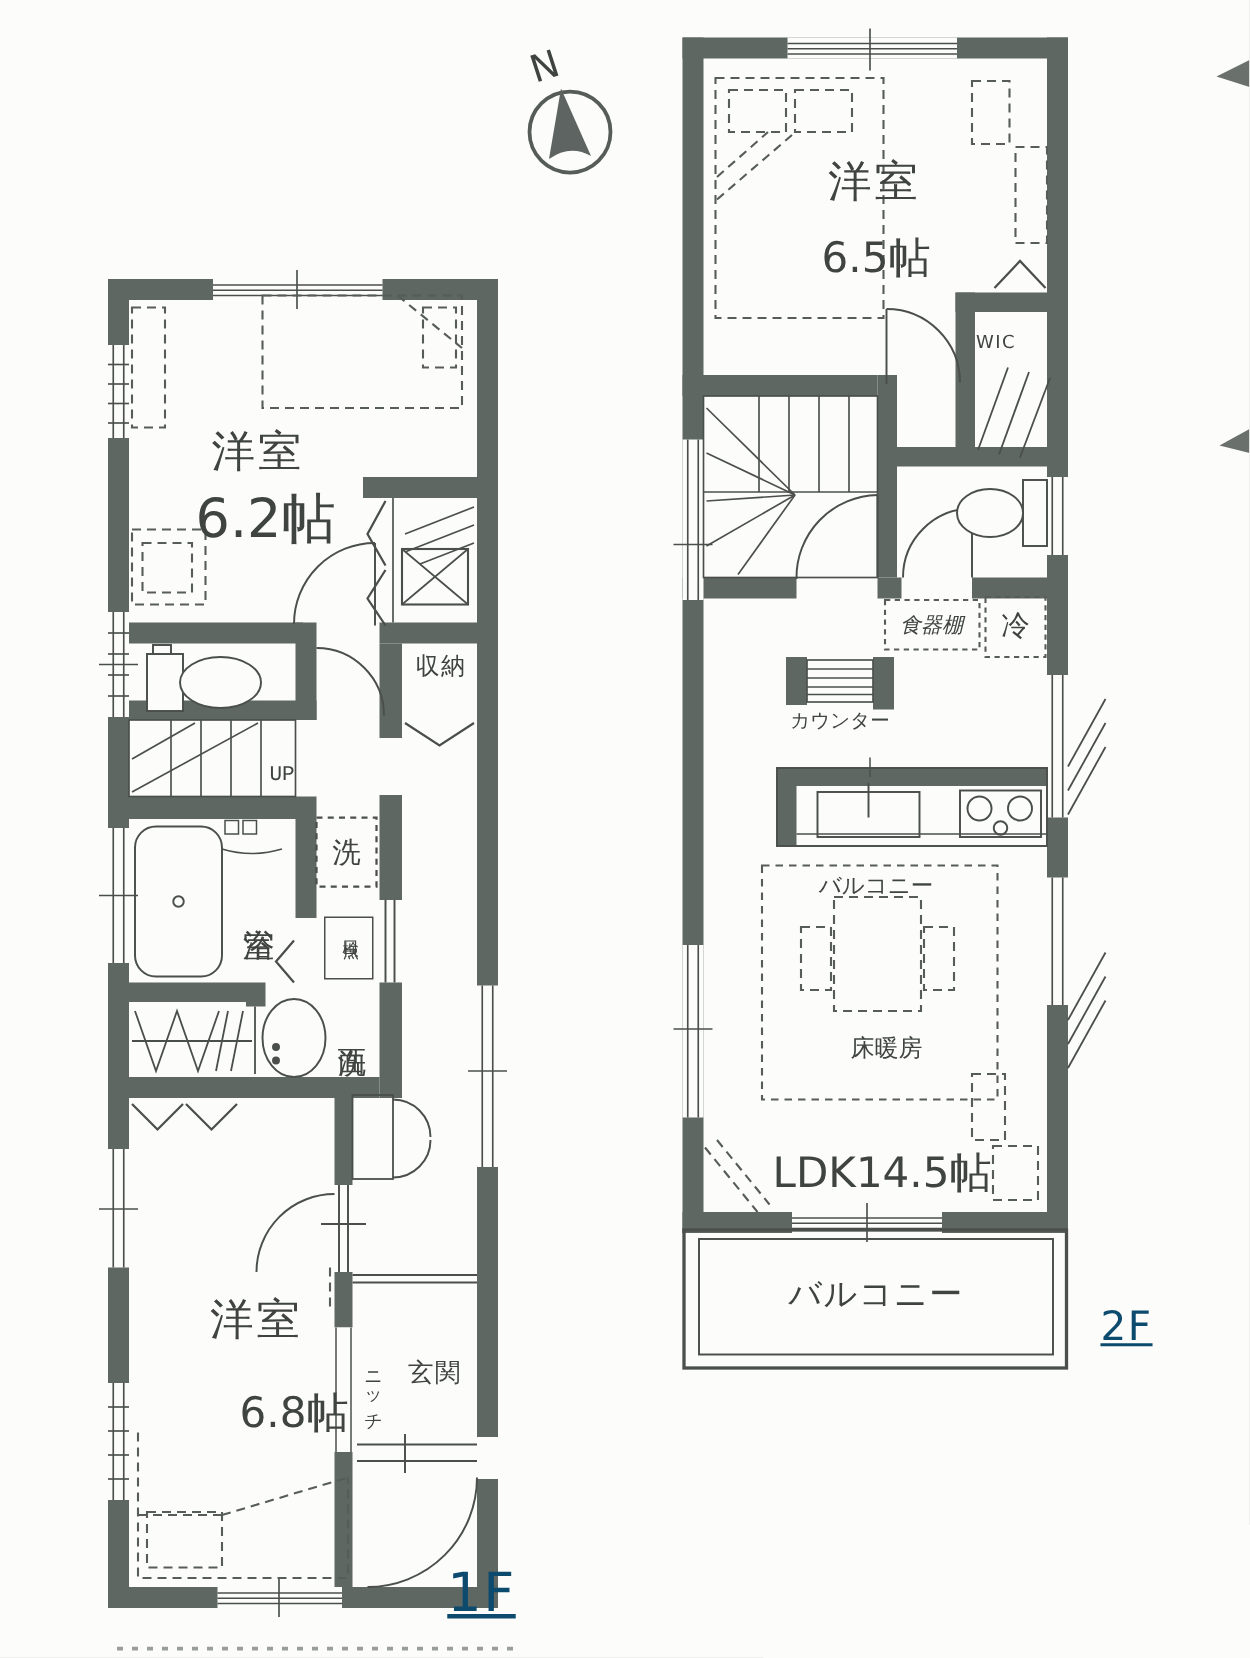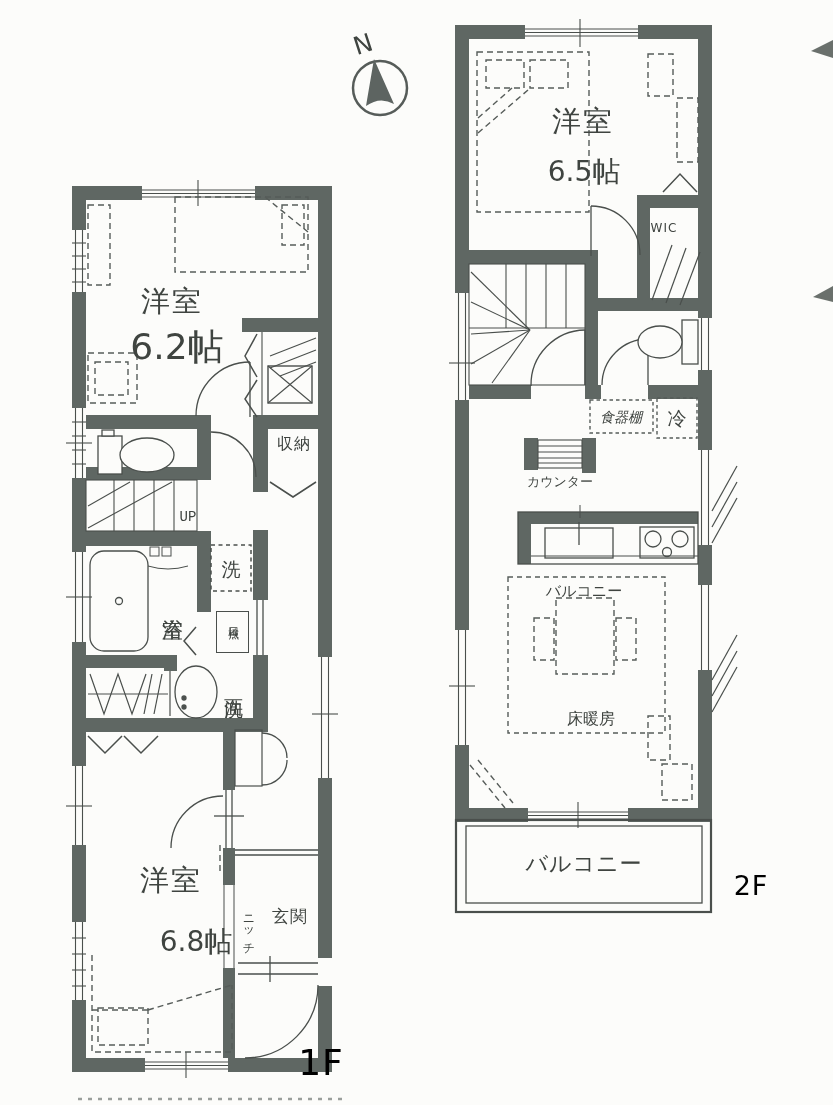--- a/index.html
+++ b/index.html
@@ -2,21 +2,21 @@
 <html><head>
 <meta charset="utf-8">
 <style>
   html,body{margin:0;padding:0;background:#e8e8e6;}
   #page{position:relative;width:833px;height:1105px;background:#fcfcfa;overflow:hidden;
         font-family:"DejaVu Sans",sans-serif;}
   svg{position:absolute;left:0;top:0;}
   .lbl{position:absolute;transform:translate(-50%,-50%);color:#3f4440;white-space:nowrap;
        letter-spacing:2px;line-height:1;}
   .lbl.v{writing-mode:vertical-rl;text-orientation:upright;letter-spacing:0;}
-  .lbl.muted{color:#000000;letter-spacing:1px;}
+  .lbl.muted{color:#0c4a6e;letter-spacing:1px;text-decoration:underline;}
   #inspection-box{position:absolute;left:216px;top:611px;width:31px;height:40px;
        border:1.4px solid #4a4f4c;display:flex;align-items:center;justify-content:center;}
   #inspection-box .txt{writing-mode:vertical-rl;text-orientation:upright;height:27px;
        font-size:11px;line-height:1.15;color:#3f4440;}
 </style>
 </head>
 <body>
 
 <div id="page">
 
@@ -400,17 +400,18 @@
 <div class="lbl" style="left:290px;top:916px;font-size:17px;letter-spacing:1px;">玄関</div>
 <div class="lbl muted" style="left:321px;top:1063px;font-size:36px;">1F</div>
 
 <div class="lbl" style="left:583px;top:121px;font-size:29px;">洋室</div>
 <div class="lbl" style="left:584px;top:172px;font-size:28px;letter-spacing:0;">6.5帖</div>
 <div class="lbl" style="left:664px;top:228px;font-size:12px;letter-spacing:1px;">WIC</div>
 <div class="lbl" style="left:621px;top:417px;font-size:14px;letter-spacing:0;font-style:italic;">食器棚</div>
 <div class="lbl" style="left:677px;top:418px;font-size:19px;letter-spacing:0;">冷</div>
 <div class="lbl" style="left:560px;top:481px;font-size:13px;letter-spacing:0;">カウンター</div>
 <div class="lbl" style="left:584px;top:591px;font-size:15px;letter-spacing:0;">バルコニー</div>
-<div class="lbl" style="left:591px;top:719px;font-size:16px;letter-spacing:0;text-align:right;">床暖房</div>
+<div class="lbl" style="left:591px;top:699px;font-size:16px;letter-spacing:0;text-align:right;">床暖房</div>
+<div class="lbl" style="left:588px;top:782px;font-size:28px;letter-spacing:0;">LDK14.5帖</div>
 <div class="lbl" style="left:584px;top:864px;font-size:22px;letter-spacing:1px;">バルコニー</div>
 <div class="lbl muted" style="left:751px;top:885px;font-size:27px;">2F</div>
 
 </div>
 
 </body></html>

